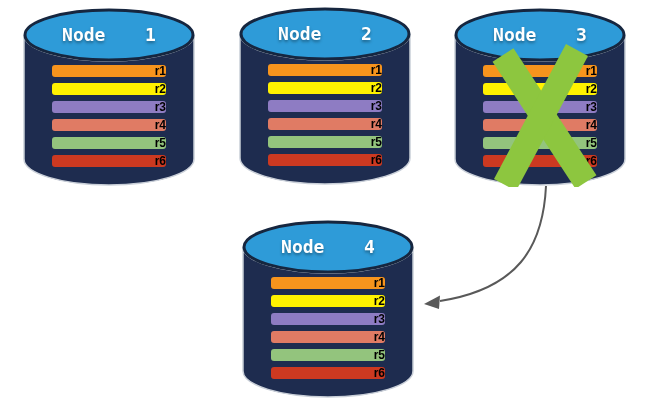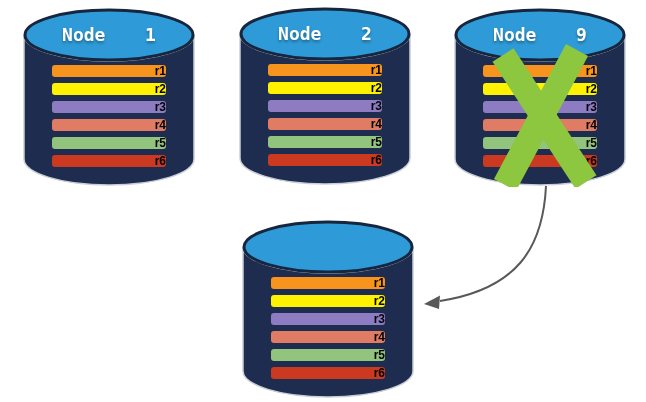--- a/index.html
+++ b/index.html
@@ -65,21 +65,21 @@
       <div class="bar" style="background: rgb(147, 196, 125);">r5</div>
       <div class="bar" style="background: rgb(204, 57, 33);">r6</div>
     </div>
   </div>
 
   <div class="node" style="left:453px;top:7px">
     <svg class="cyl" width="174" height="180" viewBox="0 0 174 180">
       <path class="cyl-body" d="M2,28 V152 A85,26 0 0 0 172,152 V28 A85,26 0 0 1 2,28 Z" fill="#1E2C4F"></path>
       <ellipse class="cyl-top" cx="87" cy="28" rx="84" ry="25" fill="#2E9BD8"></ellipse>
     </svg>
-    <div class="title">Node  9</div>
+    <div class="title">Node  3</div>
     <div class="bars">
       <div class="bar" style="background: rgb(247, 148, 29);">r1</div>
       <div class="bar" style="background: rgb(255, 242, 0);">r2</div>
       <div class="bar" style="background: rgb(142, 124, 195);">r3</div>
       <div class="bar" style="background: rgb(224, 123, 100);">r4</div>
       <div class="bar" style="background: rgb(147, 196, 125);">r5</div>
       <div class="bar" style="background: rgb(204, 57, 33);">r6</div>
     </div>
     <svg class="xmark" width="174" height="180" viewBox="0 0 174 180">
       <g stroke-width="25" stroke-linecap="butt" stroke="#8DC63F">
@@ -87,20 +87,21 @@
         <line x1="124" y1="43" x2="52" y2="178"></line>
       </g>
     </svg>
   </div>
 
   <div class="node" style="left:241px;top:219px">
     <svg class="cyl" width="174" height="180" viewBox="0 0 174 180">
       <path class="cyl-body" d="M2,28 V152 A85,26 0 0 0 172,152 V28 A85,26 0 0 1 2,28 Z" fill="#1E2C4F"></path>
       <ellipse class="cyl-top" cx="87" cy="28" rx="84" ry="25" fill="#2E9BD8"></ellipse>
     </svg>
+    <div class="title">Node  4</div>
     <div class="bars">
       <div class="bar" style="background: rgb(247, 148, 29);">r1</div>
       <div class="bar" style="background: rgb(255, 242, 0);">r2</div>
       <div class="bar" style="background: rgb(142, 124, 195);">r3</div>
       <div class="bar" style="background: rgb(224, 123, 100);">r4</div>
       <div class="bar" style="background: rgb(147, 196, 125);">r5</div>
       <div class="bar" style="background: rgb(204, 57, 33);">r6</div>
     </div>
   </div>
 

